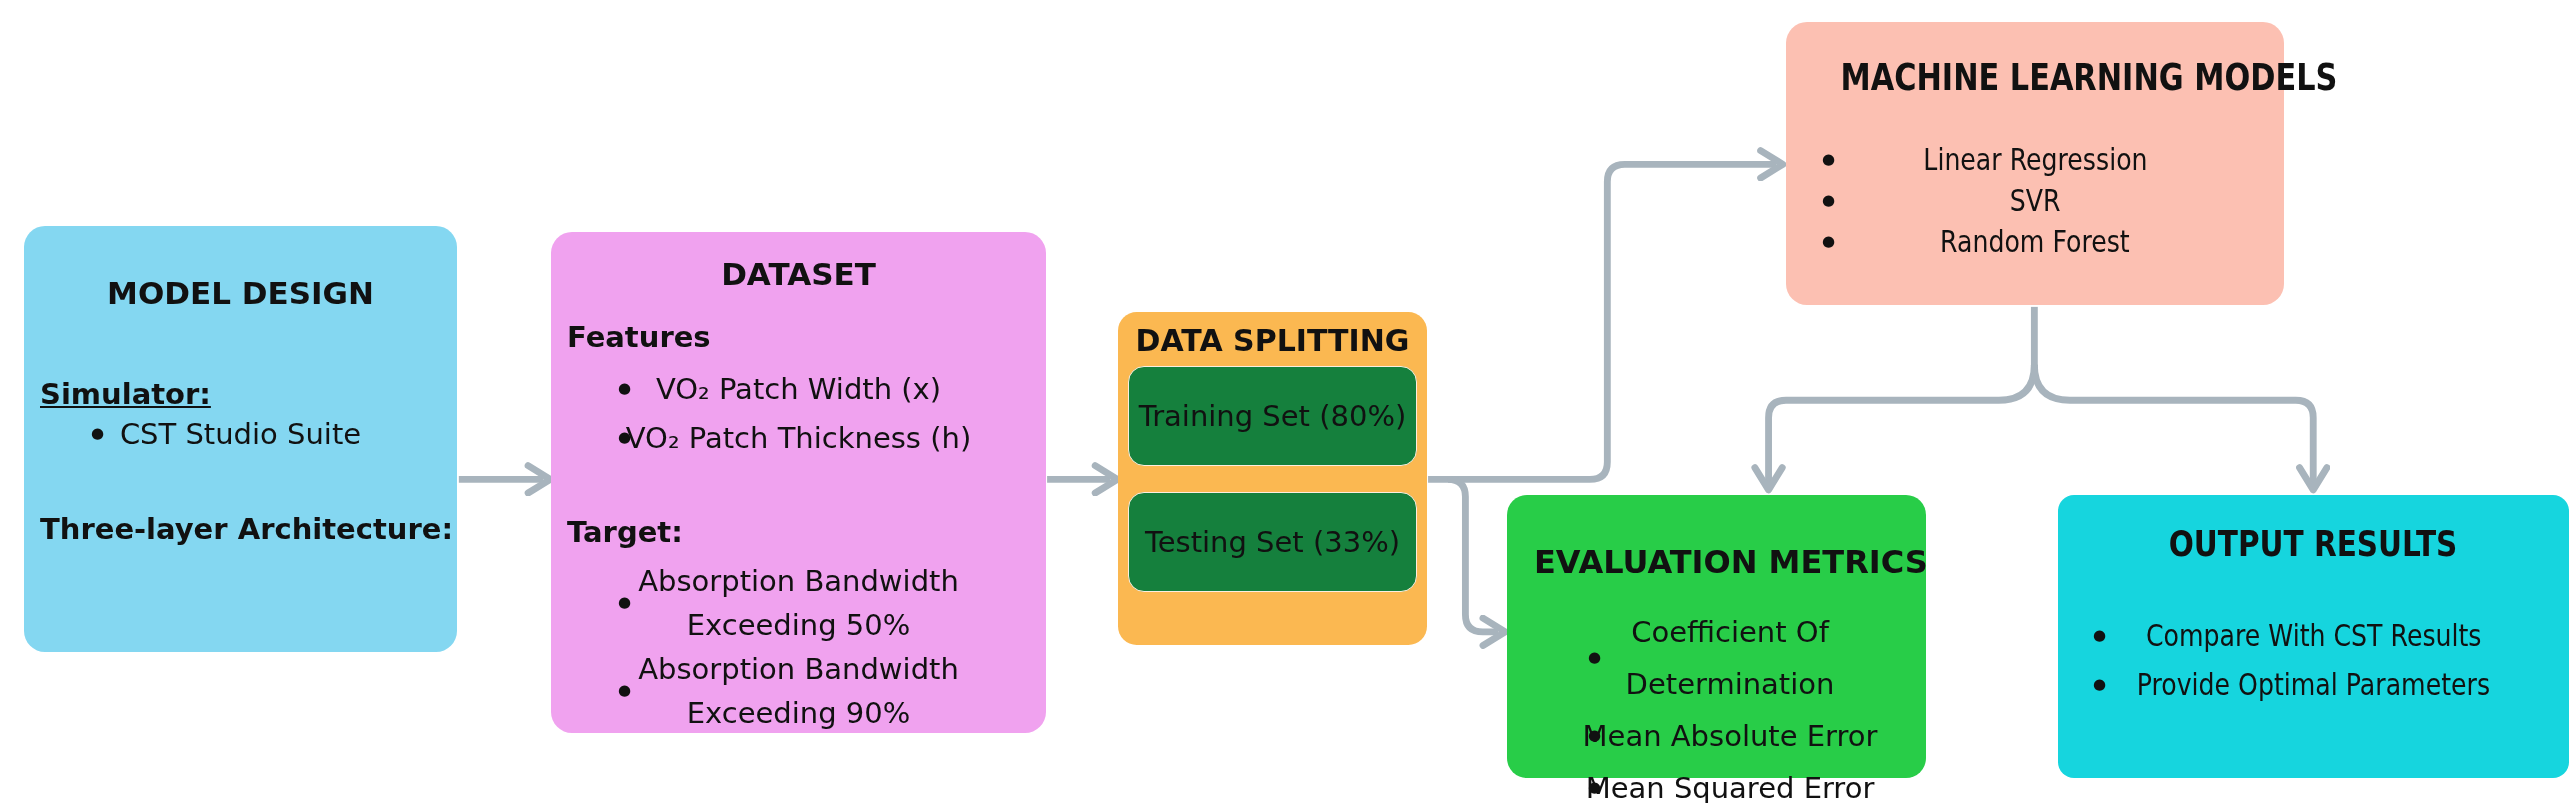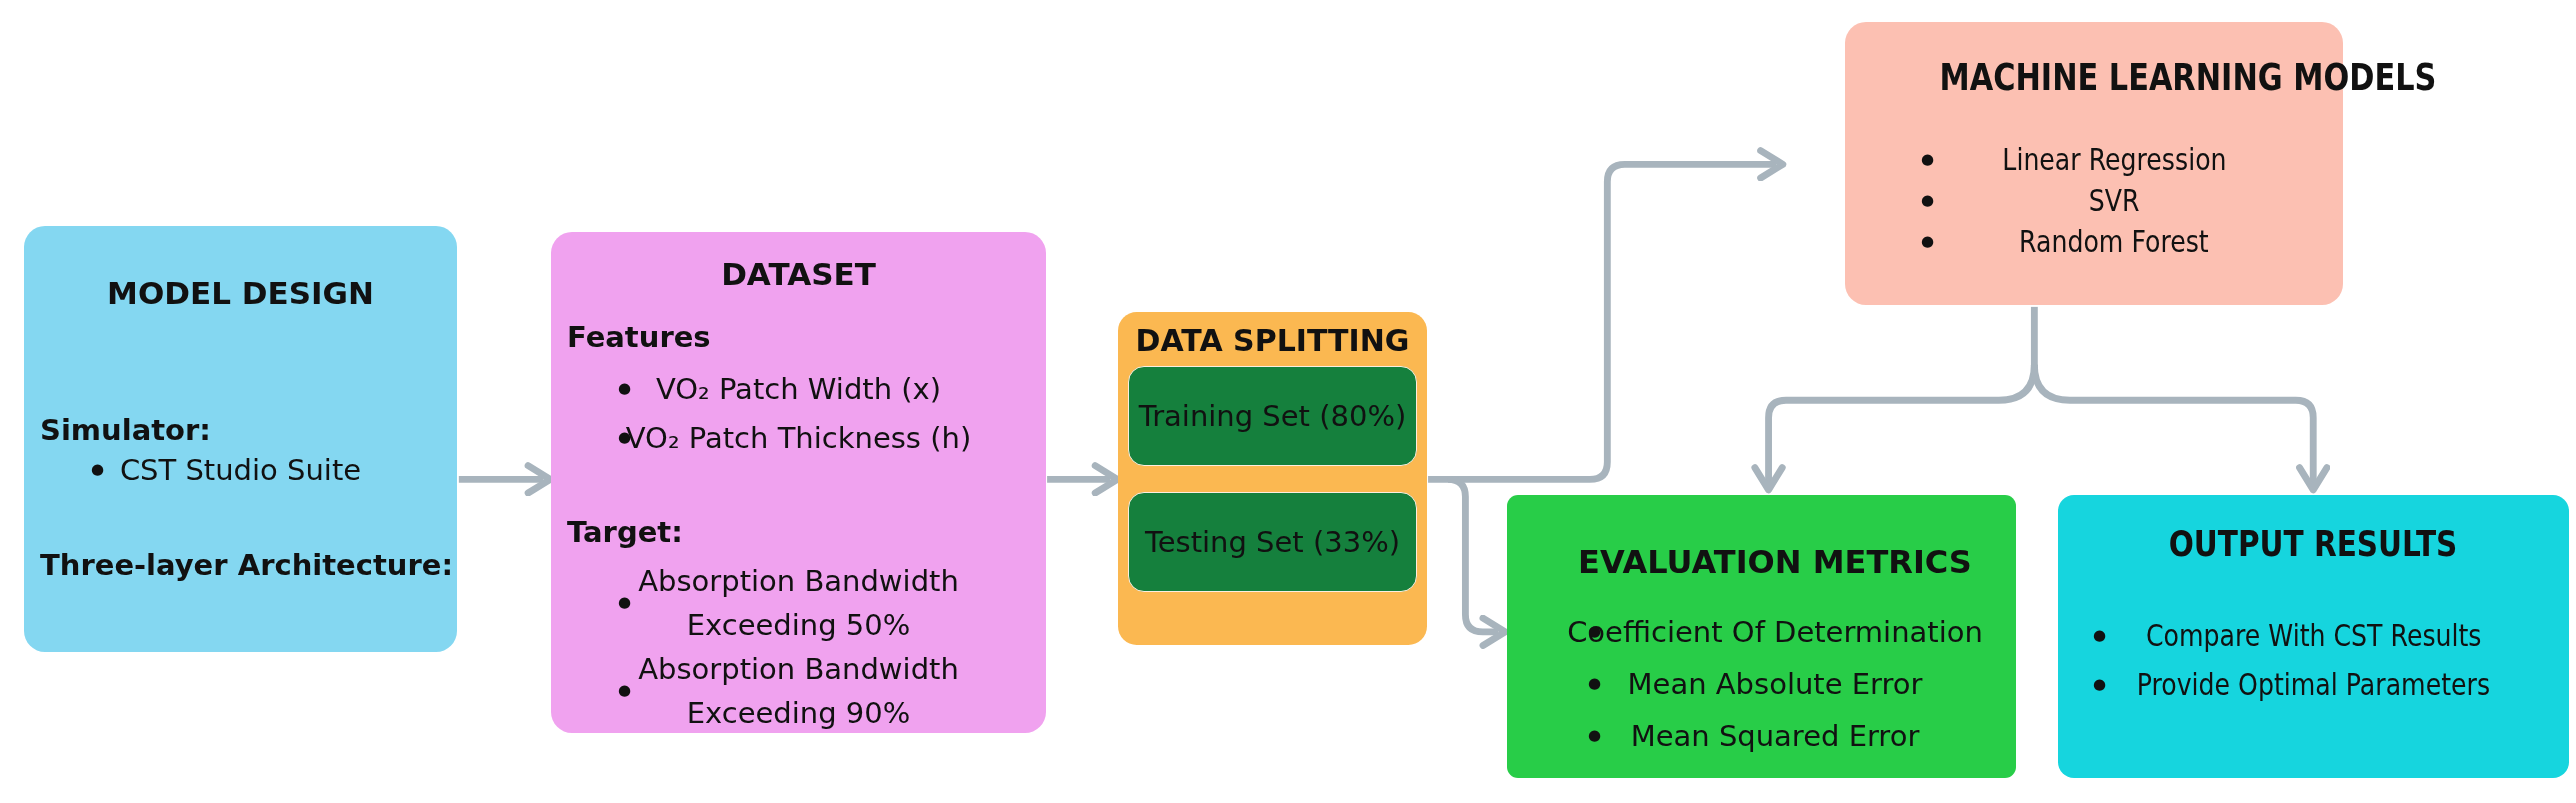--- a/index.html
+++ b/index.html
@@ -23,21 +23,21 @@
   li::before{
     content:"●";
     position:absolute;top:50%;transform:translateY(-52%);
     font-size:15px;
   }
   .li-text{display:inline-block;}
 
   
   .n-model{left:24px;top:226px;width:433px;height:426px;background:#84D7F1;}
   .n-model .box-title{margin-top:49px;}
-  .n-model .section-heading.h1{margin-top:98px;}
+  .n-model .section-heading.h1{margin-top:62px;text-decoration:underline;}
   .n-model ul.l1 li{line-height:40px;}
   .n-model .section-heading.h2{margin-top:55px;}
   .n-model ul.l2 li{line-height:42px;}
   .n-model li::before{left:67px;}
 
   
   .n-dataset{left:551px;top:232px;width:495px;height:501px;background:#F0A2EF;}
   .n-dataset .box-title{margin-top:24px;}
   .n-dataset .section-heading.h1{margin-top:24px;}
   .n-dataset ul.l1 li{line-height:49px;}
@@ -54,28 +54,28 @@
   .subbox{
     position:absolute;left:10px;width:289px;height:100px;
     background:#15803d;border-radius:16px;border:1.9px solid #FDEEDF;
     display:flex;align-items:center;justify-content:center;
     font-size:29px;box-sizing:border-box;
   }
   .subbox.s1{top:54px;}
   .subbox.s2{top:180px;}
 
   
-  .n-ml{left:1845px;top:22.4px;width:498px;height:283px;background:#FCC0B2;padding-left:40px;}
+  .n-ml{left:1786px;top:22.4px;width:498px;height:283px;background:#FCC0B2;}
   .n-ml .box-title{margin-top:36px;font-size:37px;line-height:40px;}
   .n-ml ul{margin-top:41px;}
   .n-ml li{line-height:41px;font-size:30px;}
   .n-ml li::before{left:36px;}
 
   
-  .n-eval{left:1507px;top:495px;width:509px;height:283px;background:#28CD48;border-radius:11px;padding-left:27px;}
+  .n-eval{left:1507px;top:495px;width:419px;height:283px;background:#28CD48;border-radius:20px;padding-left:27px;}
   .n-eval .box-title{margin-top:49px;font-size:32px;}
   .n-eval ul{margin-top:25px;}
   .n-eval li{line-height:52px;font-size:29px;}
   .n-eval li::before{left:54px;}
 
   
   .n-out{left:2058px;top:495px;width:511px;height:283px;background:#16D5DE;border-radius:16px;}
   .n-out .box-title{margin-top:30px;font-size:36px;}
   .n-out ul{margin-top:49px;}
   .n-out li{line-height:49px;font-size:30px;}

